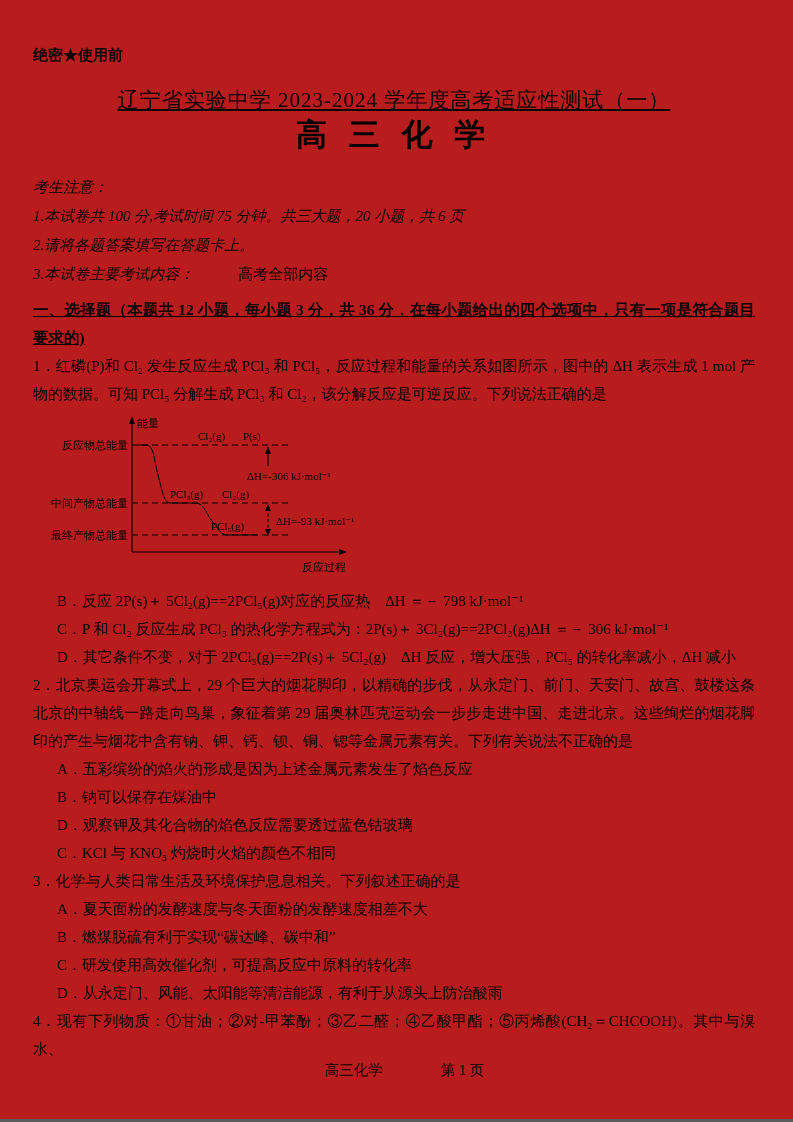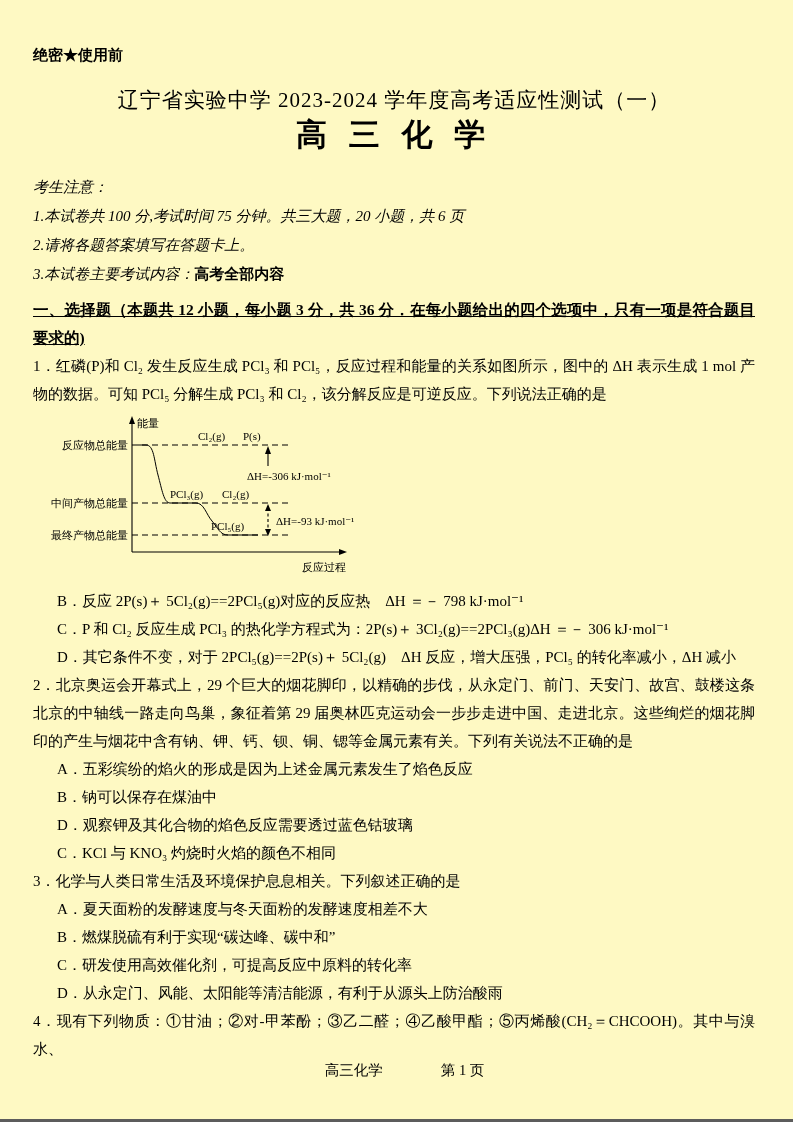--- a/index.html
+++ b/index.html
@@ -2,45 +2,46 @@
 <html lang="zh"><head>
 <meta charset="utf-8">
 <style>
   html, body { margin: 0; padding: 0; background: #ffffff; }
   .page {
     position: relative;
     width: 793px;
     height: 1122px;
     box-sizing: border-box;
     padding: 46px 38px 0 33px;
-    background: #fef9c3;
+    background: #b91c1c;
     color: #000;
     font-family: "Liberation Serif", "DejaVu Serif", serif;
     overflow: hidden;
   }
   .security { font-weight: bold; font-size: 15px; line-height: 19px; }
   .exam-title {
     margin: 22px 0 0;
     text-align: center;
     font-size: 21px;
     font-weight: normal;
     letter-spacing: 1px;
     line-height: 27px;
+    text-decoration: underline;
   }
   .subject-title {
     margin: 1px 0 0;
     text-align: center;
     font-size: 31px;
     font-weight: bold;
     letter-spacing: 7px;
     line-height: 40px;
   }
   .notice { margin-top: 18px; font-style: italic; font-size: 15px; }
   .notice p { margin: 0; line-height: 29px; }
-  .bold-content { font-weight: bold; font-style: normal; }
+  .bold-content { font-weight: normal; font-style: normal; margin-left: 44px; }
   .section-heading {
     margin: 7px 0 0;
     font-weight: bold;
     font-size: 15.5px;
     line-height: 28px;
     text-align: justify;
     text-decoration: underline;
   }
   .question { margin: 0; }
   .stem { margin: 0; font-size: 15px; line-height: 28px; text-align: justify; }

